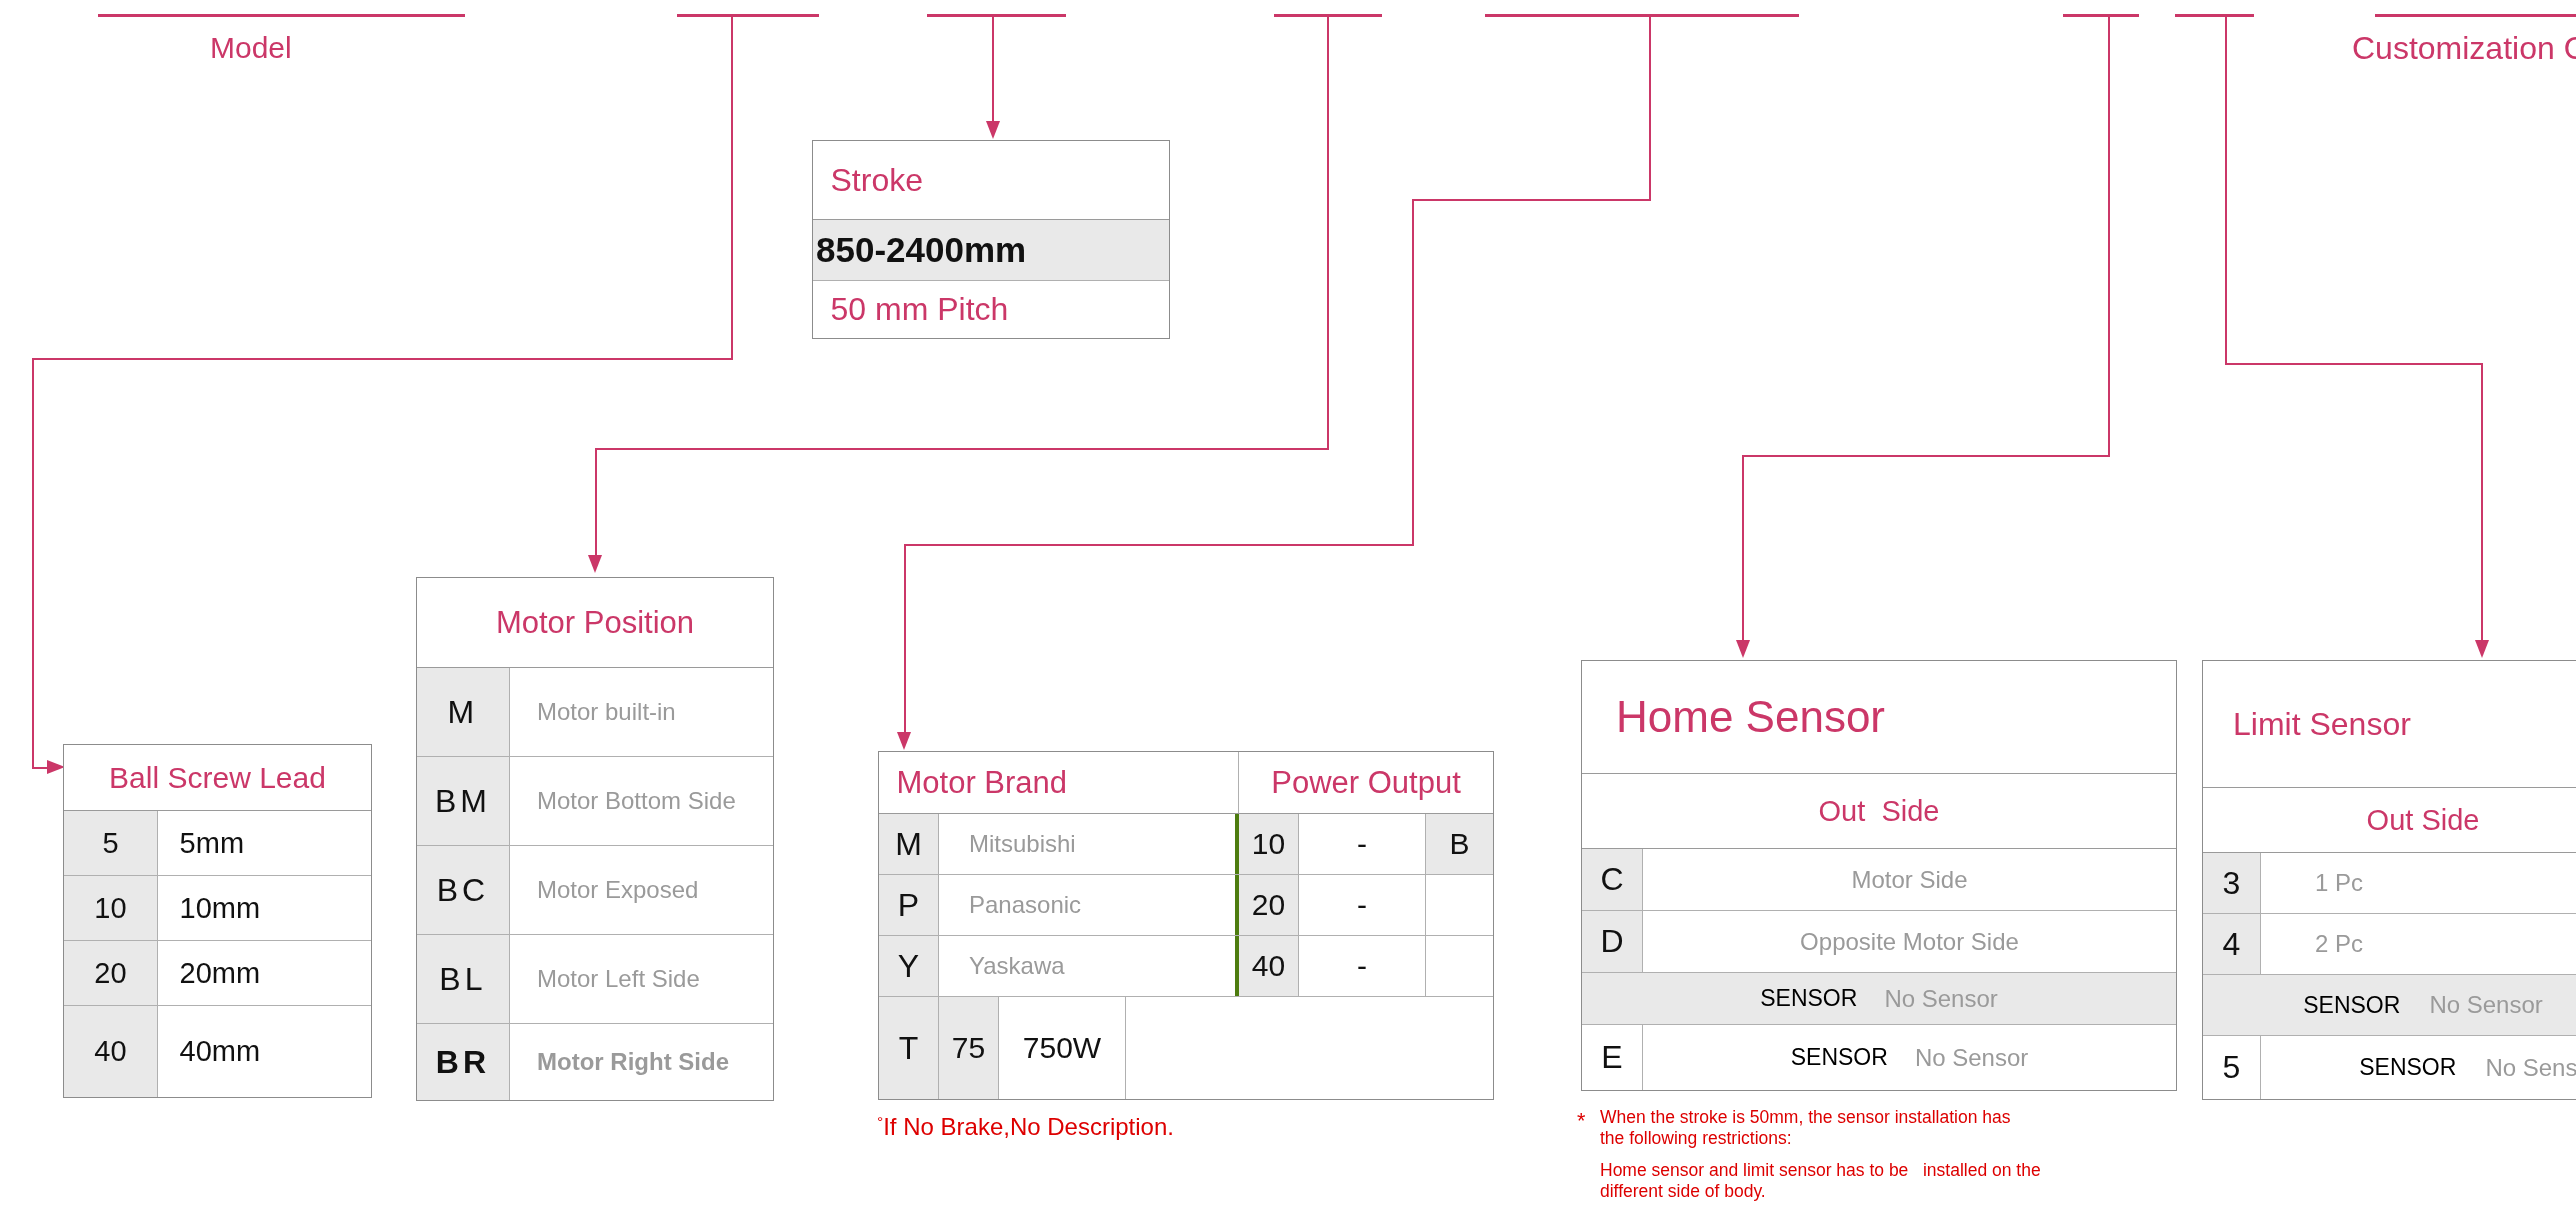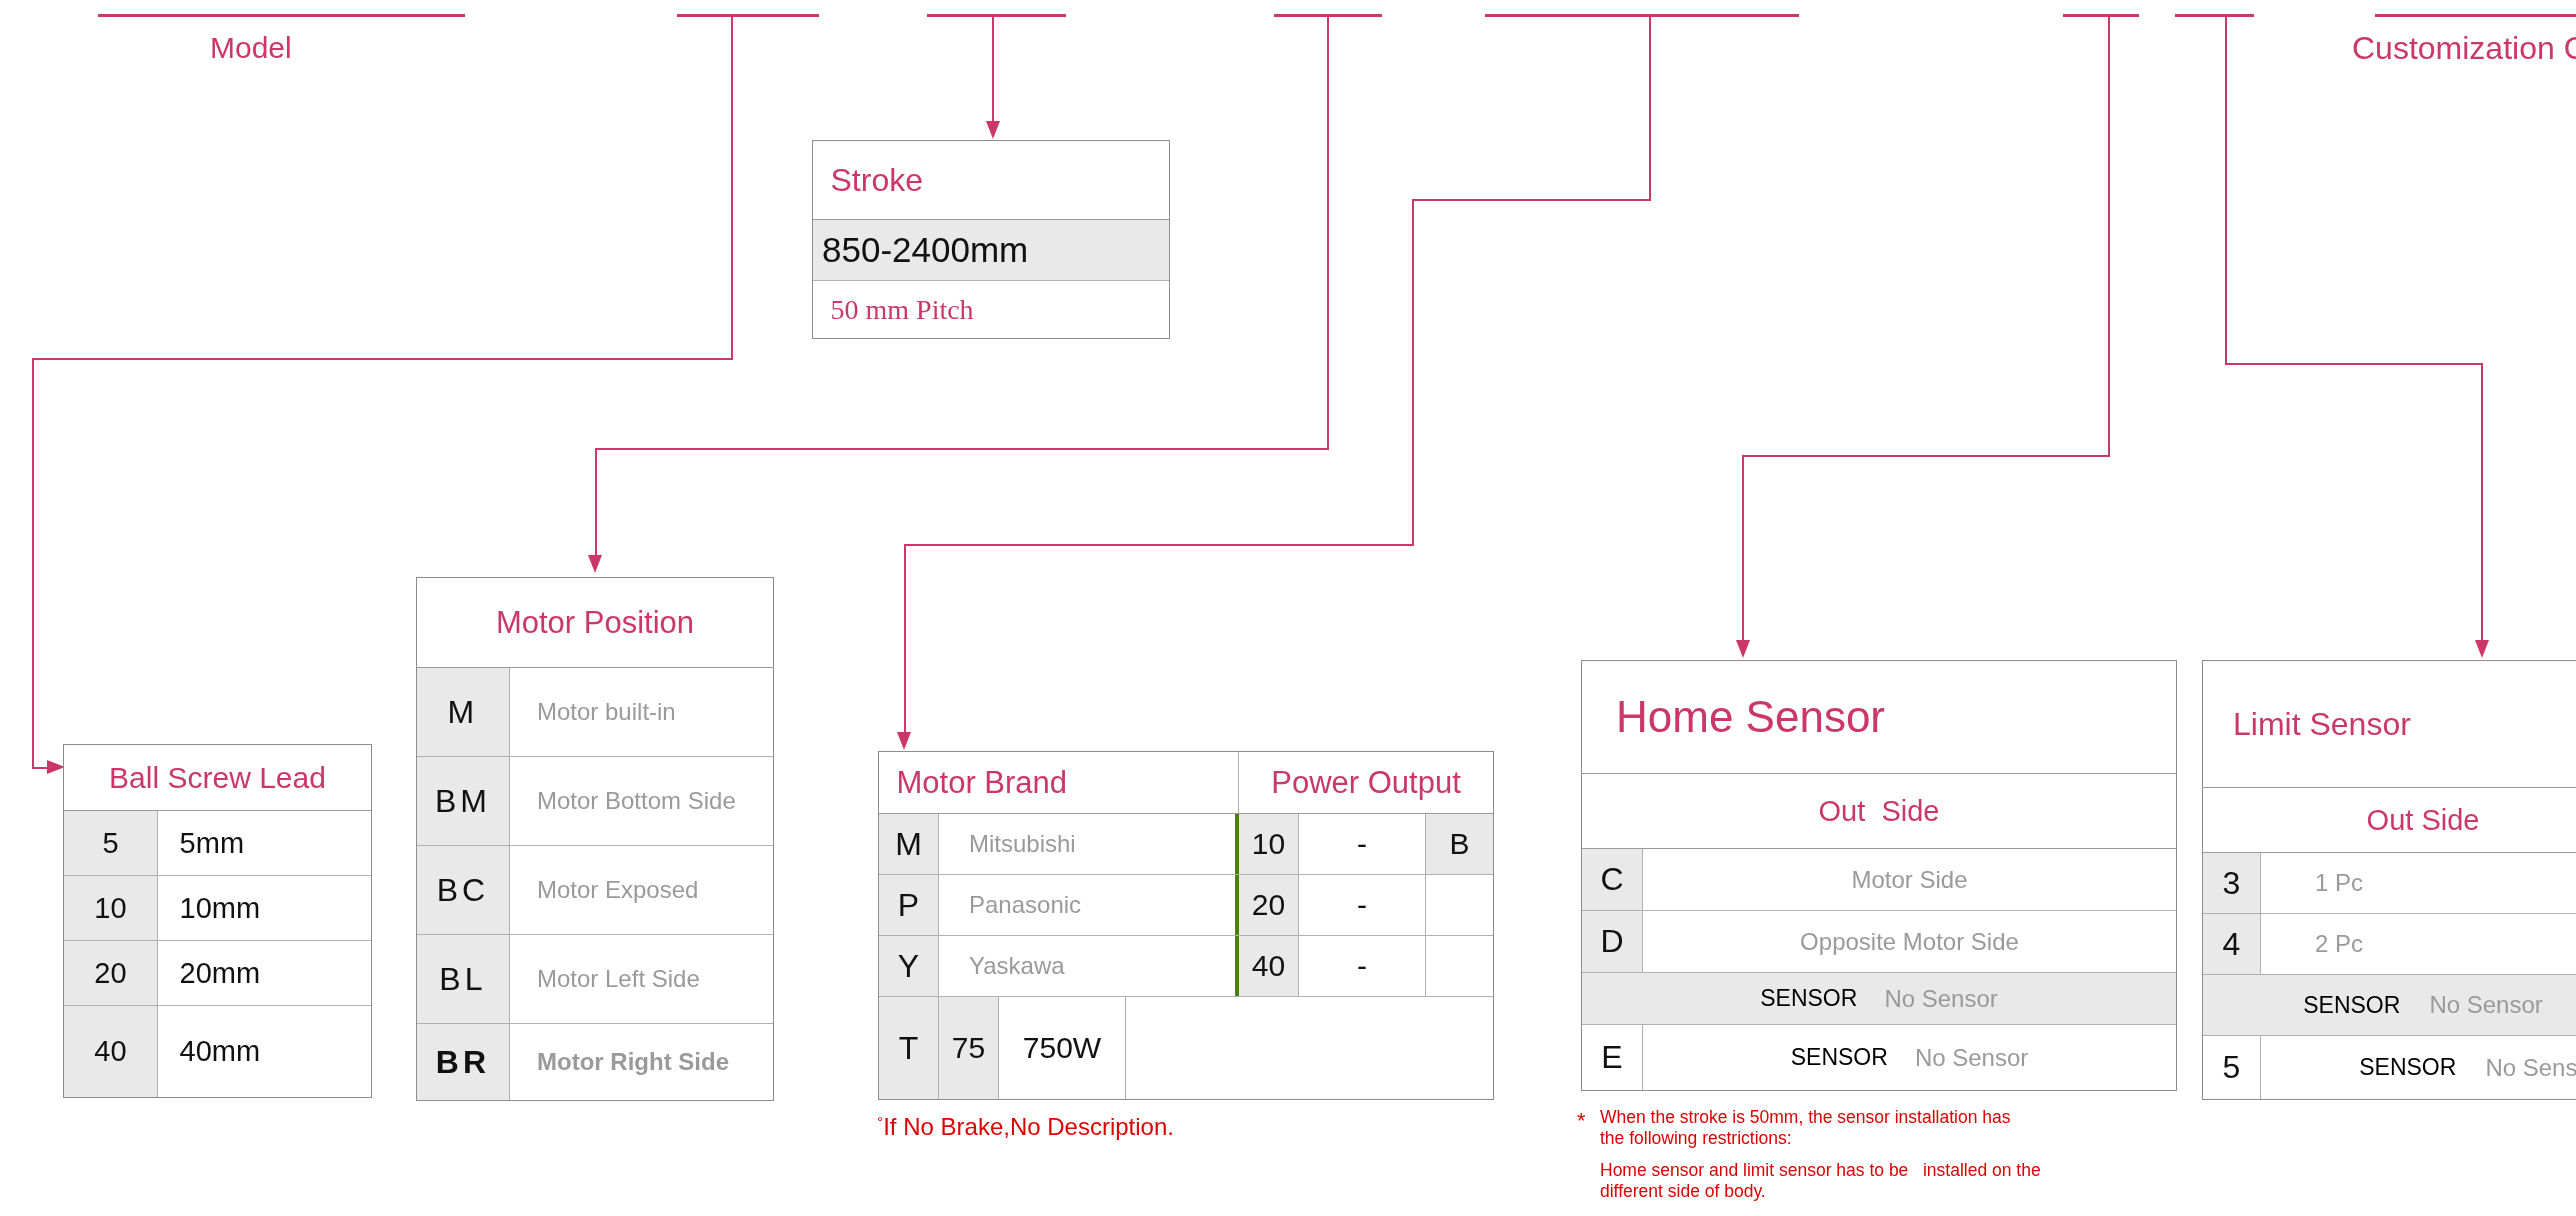--- a/index.html
+++ b/index.html
@@ -33,22 +33,22 @@
   .bth{border-top:1.5px solid #9a9a9a;}
   .codecell{display:flex;align-items:center;justify-content:center;height:100%;
        box-sizing:border-box;border-right:1px solid #b0b0b0;background:#e9e9e9;
        color:#111;flex-shrink:0;}
   .valcell{display:flex;align-items:center;height:100%;box-sizing:border-box;flex:1;}
   .grayrow{background:#e9e9e9;}
 
   
   #stroke-table{left:812px;top:140px;width:358px;height:199px;}
   #stroke-table .hdr{height:78px;font-size:32px;padding-left:17.5px;}
-  #stroke-table .r2{height:61px;background:#e9e9e9;font-size:35px;padding-left:9px;}
-  #stroke-table .r3{flex:1;font-size:28px;padding-left:17.5px;font-family:Liberation Serif, serif;}
+  #stroke-table .r2{height:61px;background:#e9e9e9;font-size:35px;padding-left:3px;font-weight:bold;}
+  #stroke-table .r3{flex:1;font-size:32px;padding-left:17.5px;}
 
   
   #ball-table{left:63px;top:744px;width:309px;height:354px;}
   #ball-table .hdr{height:92px;font-size:30px;justify-content:center;}
   #ball-table .trow{height:65px;}
   #ball-table .trow:last-child{flex:1;}
   #ball-table .codecell{width:94px;font-size:29px;}
   #ball-table .valcell{font-size:29px;padding-left:21.6px;color:#111;}
 
   

